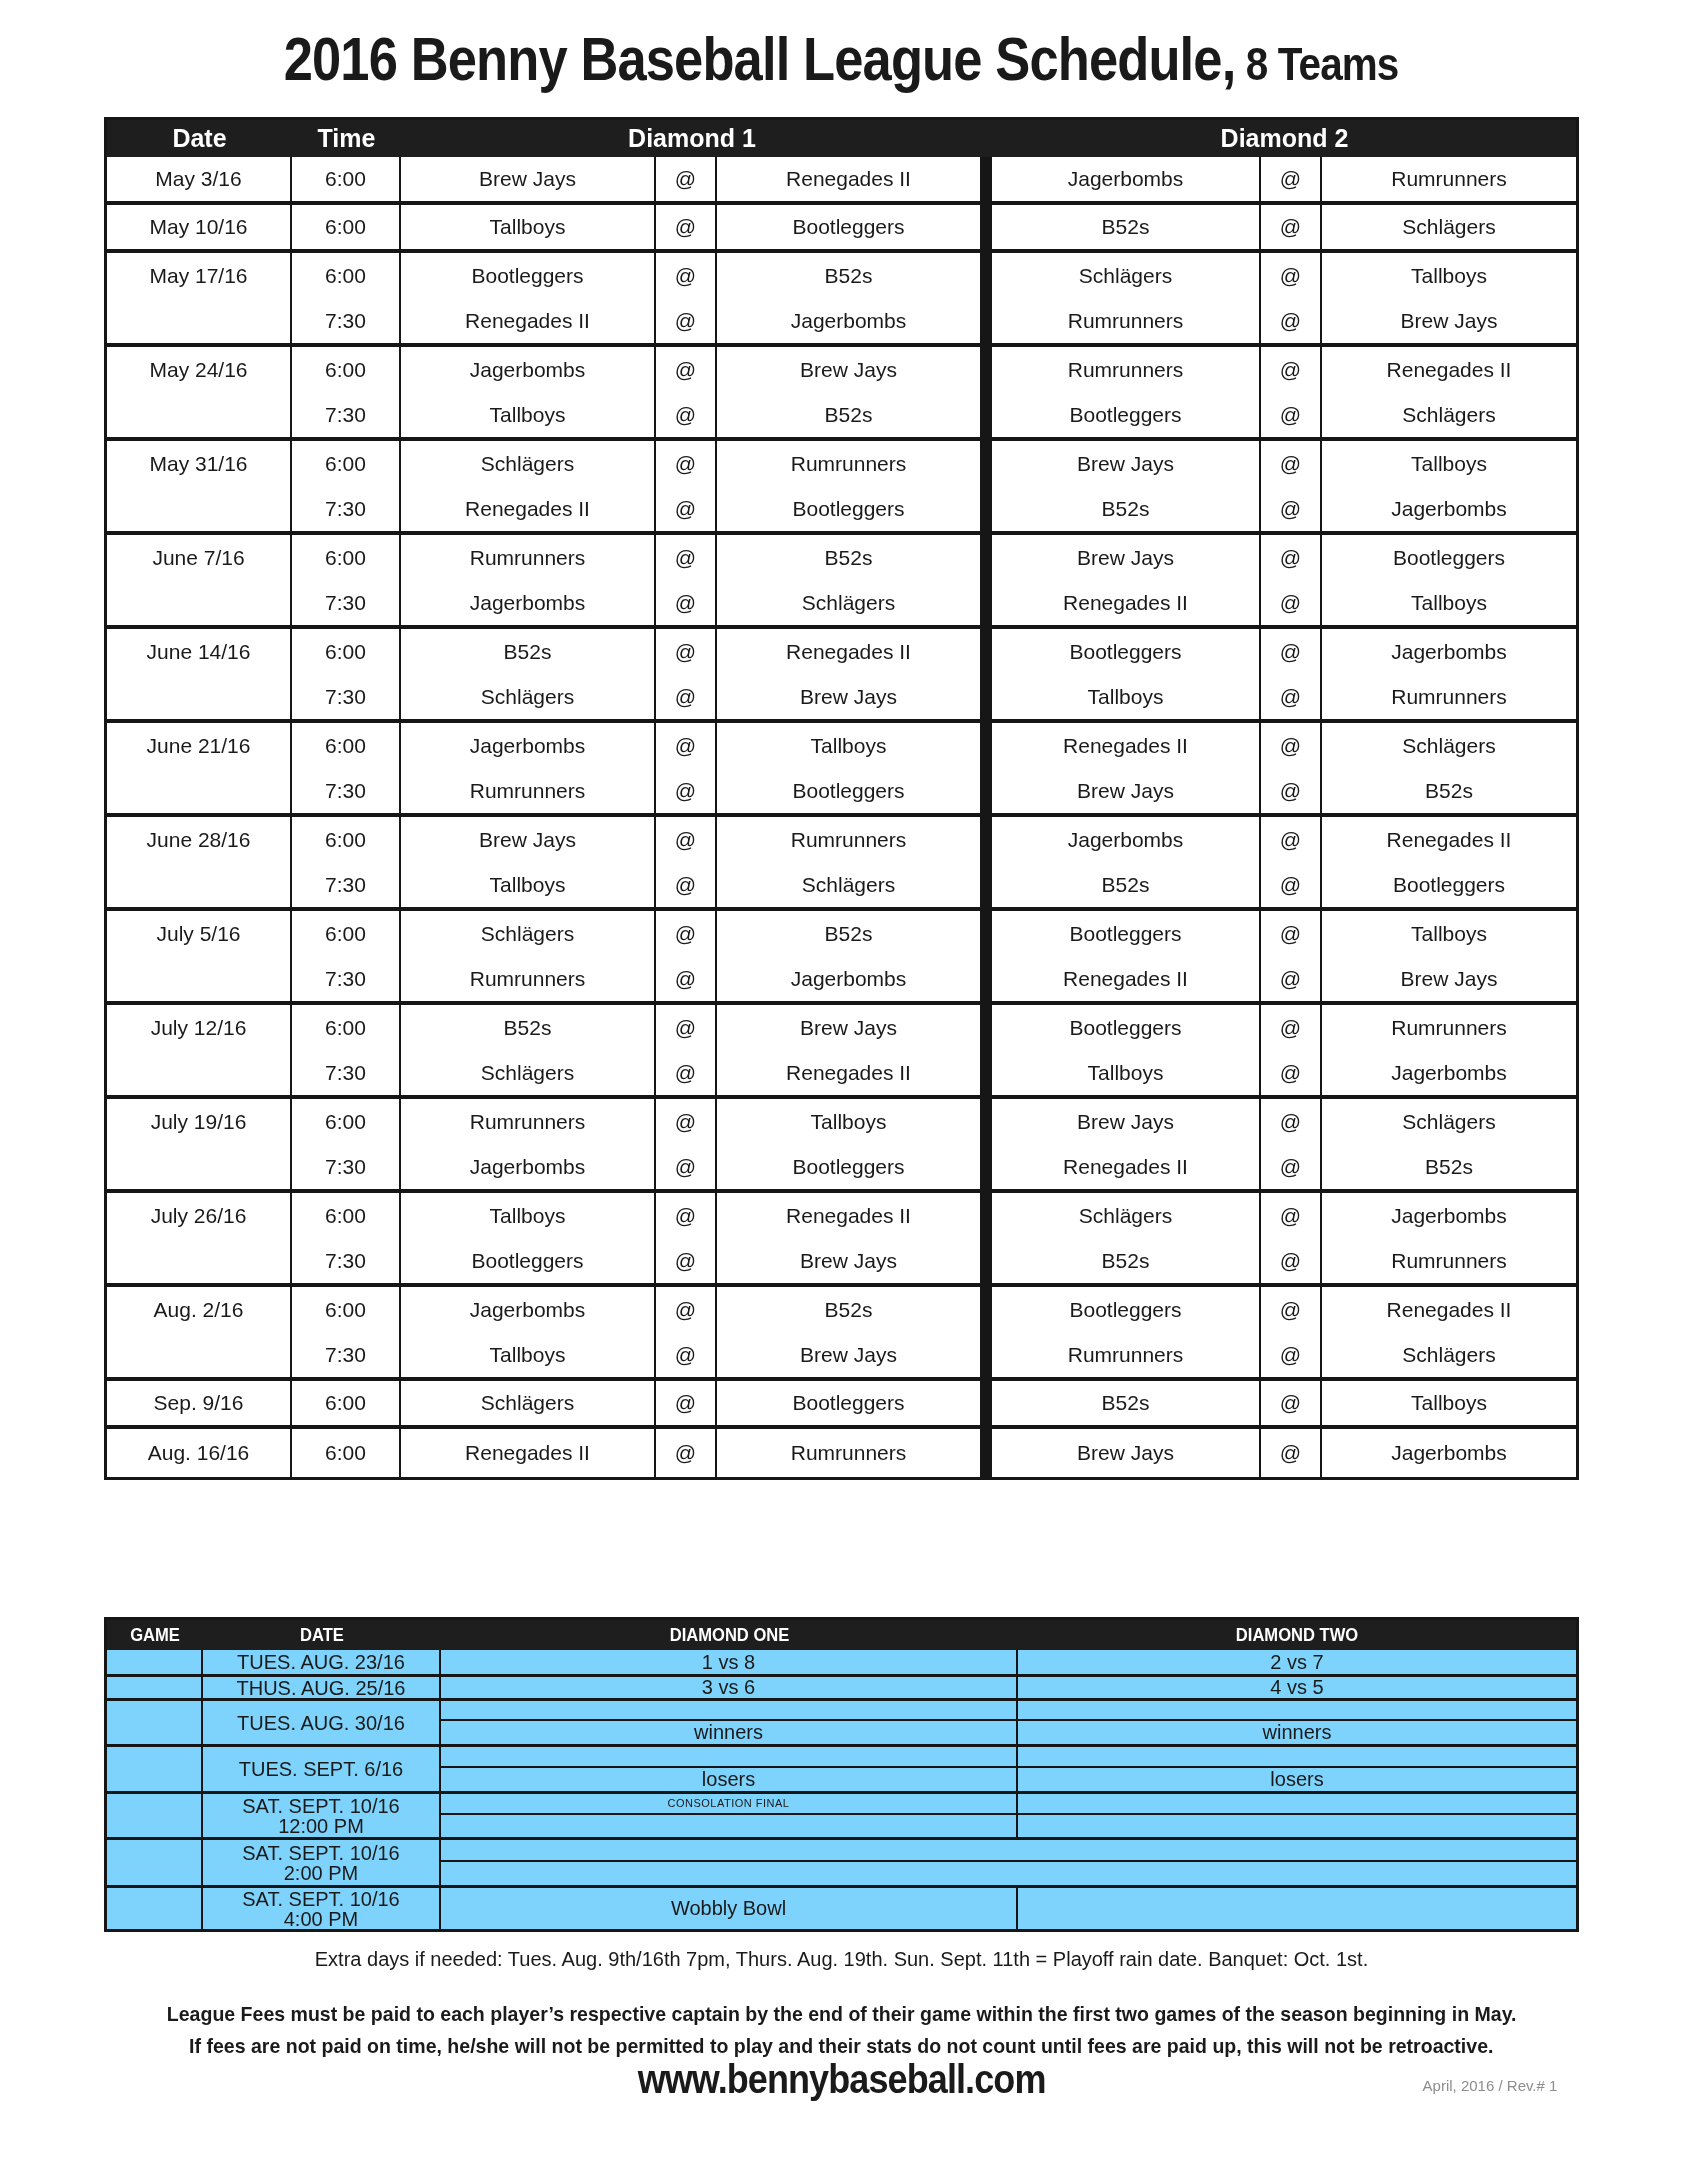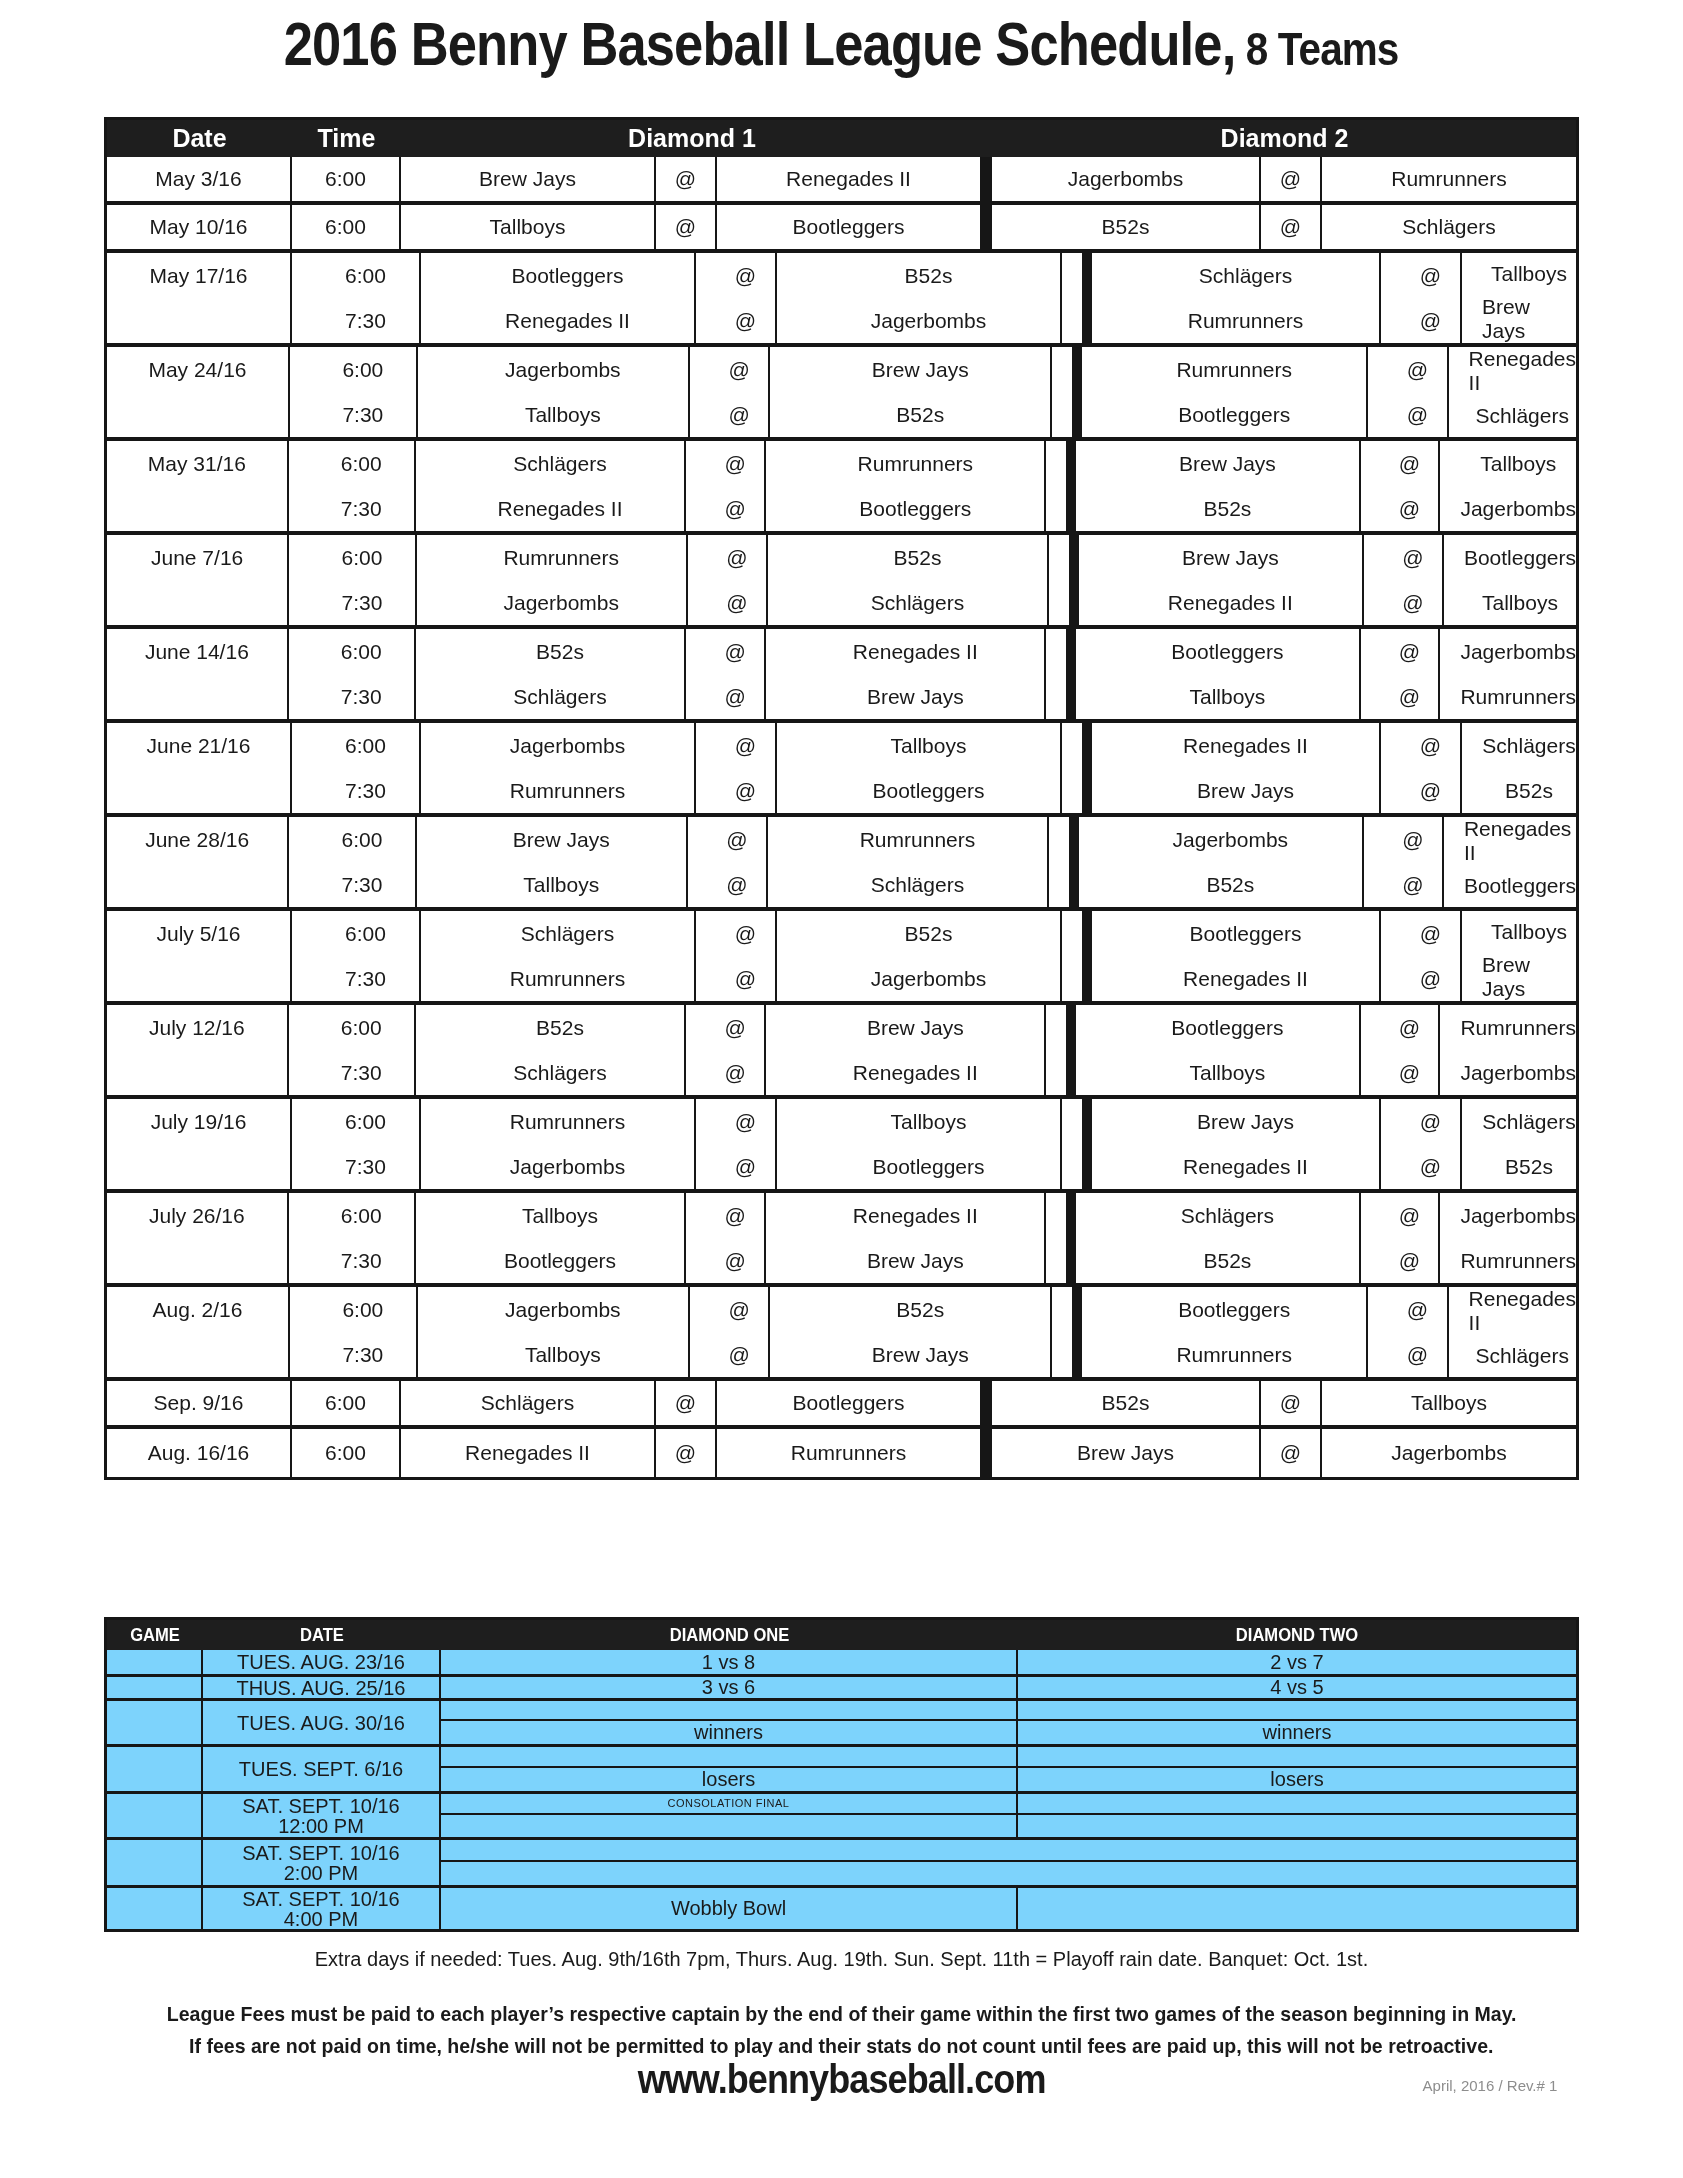--- a/index.html
+++ b/index.html
@@ -3,33 +3,33 @@
 <meta charset="utf-8">
 <style>
   * { box-sizing: border-box; margin: 0; padding: 0; }
   html,body { background:#ffffff; }
   body {
     width:1683px; height:2178px; position:relative;
     font-family:"Liberation Sans", sans-serif; color:#1a1a1a;
     -webkit-font-smoothing:antialiased;
   }
   
-  .title-wrap { position:absolute; top:9px; left:0; width:1683px; text-align:center; white-space:nowrap; }
+  .title-wrap { position:absolute; top:24px; left:0; width:1683px; text-align:center; white-space:nowrap; }
   .title-inner { display:inline-block; transform:scaleX(.86); transform-origin:center; }
   .title-main  { font-size:61px; font-weight:bold; letter-spacing:-1px; }
   .title-suffix{ font-size:47px; font-weight:bold; letter-spacing:-1px; }
 
   
   .sched { position:absolute; left:104px; top:117px; width:1475px; border:3px solid #161616; background:#fff; }
   .sched-head { display:flex; background:#1e1e1e; color:#fff; height:37px; align-items:center; }
   .sched-head .h { text-align:center; font-weight:bold; font-size:25px; }
   .hw-date{width:185px} .hw-time{width:109px} .hw-d1{width:582px} .hw-gap{width:10px} .hw-d2{flex:1}
 
   .s-group { display:flex; height:48px; border-bottom:4px solid #161616; }
-  .s-group.dbl { height:94px;gap:20px; }
+  .s-group.dbl { height:94px; }
   .s-group:last-child { border-bottom:none; }
   .s-cell { display:flex; flex-direction:column; border-right:2px solid #161616; height:100%; }
   .s-cell .slot { flex:1; display:flex; align-items:center; justify-content:center; font-size:21px; }
   .c-date{width:185px} .c-date .slot{font-weight:normal;}
   .c-time{width:109px}
   .c-t1{width:255px} .c-at{width:61px} .c-t2{width:265px}
   .c-div{width:10px; background:#161616; border-right:none;}
   .c-t3{width:269px} .c-t4{flex:1; border-right:none;}
 
   

